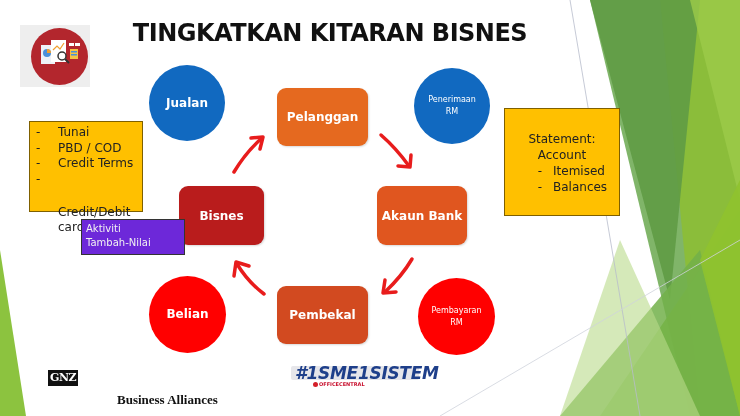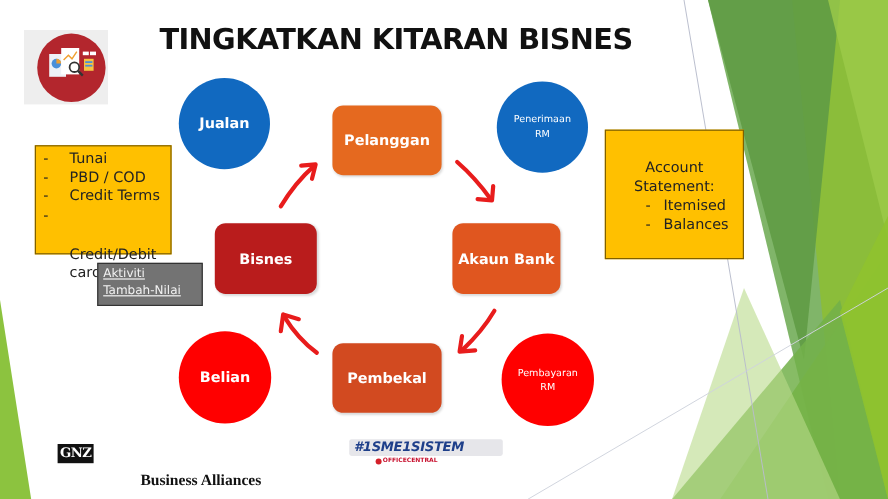--- a/index.html
+++ b/index.html
@@ -39,44 +39,44 @@
     box-shadow: 1px 1px 2px rgba(0,0,0,0.15);
   }
   .note {
     position: absolute; background: #ffc000; border: 1px solid #7f6000;
     color: #222; font-size: 12px; line-height: 15.5px; box-sizing: border-box;
   }
   .note ul { list-style: none; margin: 0; padding: 0; }
   .note li { display: flex; }
   .note li .dash { width: 22px; flex: none; }
   .aktiviti {
-    position: absolute; left: 81px; top: 219px; width: 88px; height: 36px; box-sizing: border-box;
-    background: #737373; border: 1px solid #333; color: #f2f2f2;
-    font-size: 10px; line-height: 14px; padding: 2px 4px; text-decoration: underline;
+    position: absolute; left: 81px; top: 219px; width: 104px; height: 36px; box-sizing: border-box;
+    background: #6d28d9; border: 1px solid #333; color: #f2f2f2;
+    font-size: 10px; line-height: 14px; padding: 2px 4px;
   }
   .gnz {
     position: absolute; left: 48px; top: 369px; height: 18px; display: flex; align-items: center; gap: 34px;
   }
   .gnz .mark {
     background: #111; color: #fff; font-family: "DejaVu Serif", serif; font-weight: bold;
     font-size: 11px; padding: 1px 2px; letter-spacing: -0.5px; line-height: 14px;
   }
   .gnz .name {
     margin-left: 5px; font-family: "Liberation Serif", serif; font-weight: bold; font-size: 13px; color: #111; margin-top: 44px;
   }
   .sme {
     position: absolute; left: 291px; top: 366px; width: 128px; height: 24px;
   }
   .sme .tag {
     position: absolute; left: 0; top: 0; width: 128px; height: 14px; background: #e6e6ea;
     border-radius: 2px;
   }
   .sme .tagtext {
     position: absolute; left: 4px; top: 0; font-family: "DejaVu Sans", sans-serif; font-weight: bold;
-    font-size: 11px; line-height: 14px; color: #1e3f8a; letter-spacing: -0.3px; font-style: italic;
+    font-size: 17px; line-height: 14px; color: #1e3f8a; letter-spacing: -0.3px; font-style: italic;
   }
   .sme .sub {
     position: absolute; left: 28px; top: 15px; font-size: 5px; line-height: 7px; color: #c8102e; font-weight: bold;
   }
   .sme .dot {
     position: absolute; left: 22px; top: 16px; width: 5px; height: 5px; border-radius: 50%; background: #d4202a;
   }
 </style>
 </head>
 <body>
@@ -190,22 +190,22 @@
         </li>
     </ul>
   </div>
 
   <div class="aktiviti">
     <span>Aktiviti</span><br>
     <span>Tambah-Nilai</span>
   </div>
 
   <div class="note" style="left:504px; top:108px; width:116px; height:108px; padding-top:22px; text-align:center; font-size:12px; line-height:16px;">
+    <div>Statement:</div>
     <div>Account</div>
-    <div>Statement:</div>
     <div style="display:flex; padding-left:22px;">
         <span style="width:26px;">-</span>
         <span>Itemised</span>
       </div>
     <div style="display:flex; padding-left:22px;">
         <span style="width:26px;">-</span>
         <span>Balances</span>
       </div>
   </div>
 

